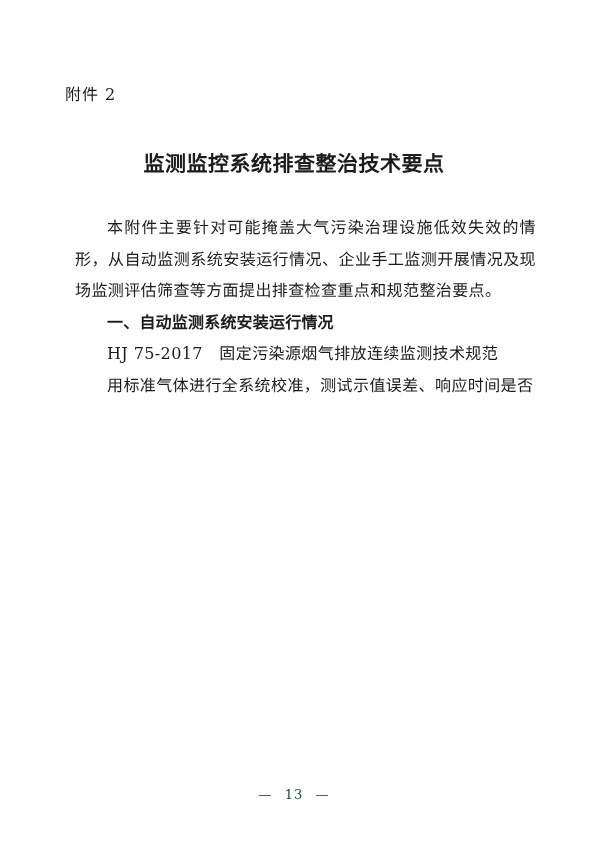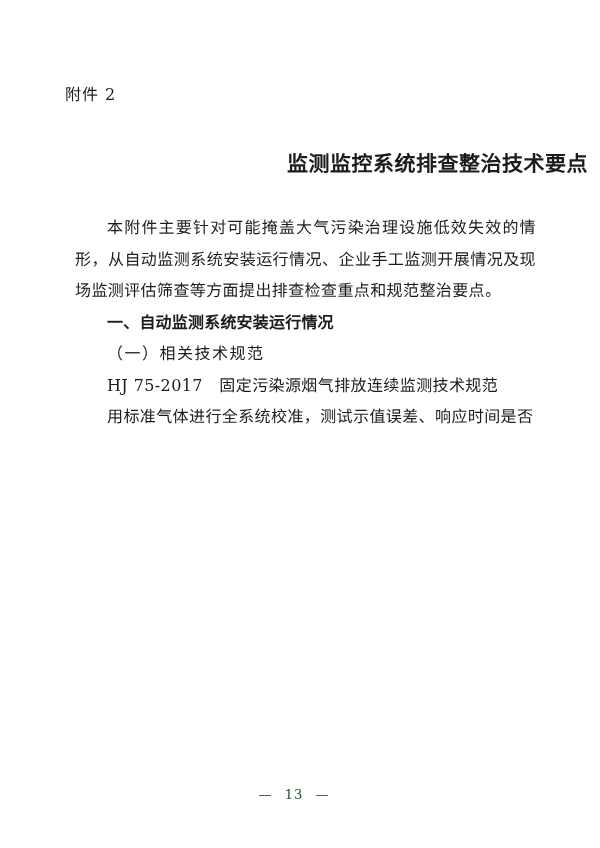--- a/index.html
+++ b/index.html
@@ -24,21 +24,21 @@
     font-size: 16px;
     line-height: 19px;
     letter-spacing: 1px;
   }
   .doc-title {
     position: absolute;
     left: 0;
     right: 0;
     top: 147px;
     margin: 0;
-    text-align: right;
+    text-align: center;
     font-size: 21px;
     font-weight: 700;
     letter-spacing: 0.5px;
   }
   .content {
     position: absolute;
     left: 75px;
     width: 461px;
     top: 212px;
     font-size: 16px;
@@ -79,21 +79,20 @@
   <div class="attachment-label">附件 2</div>
 
   <h1 class="doc-title">监测监控系统排查整治技术要点</h1>
 
   <div class="content">
 
     <p>本附件主要针对可能掩盖大气污染治理设施低效失效的情形，从自动监测系统安装运行情况、企业手工监测开展情况及现场监测评估筛查等方面提出排查检查重点和规范整治要点。</p>
 
     <p class="section-heading">一、自动监测系统安装运行情况</p>
 
-    <p class="sub-heading">（一）相关技术规范</p>
 
     <p>HJ 75-2017　固定污染源烟气排放连续监测技术规范</p>
 
 
 
 
     <p>用标准气体进行全系统校准，测试示值误差、响应时间是否</p>
 
   </div>
 

